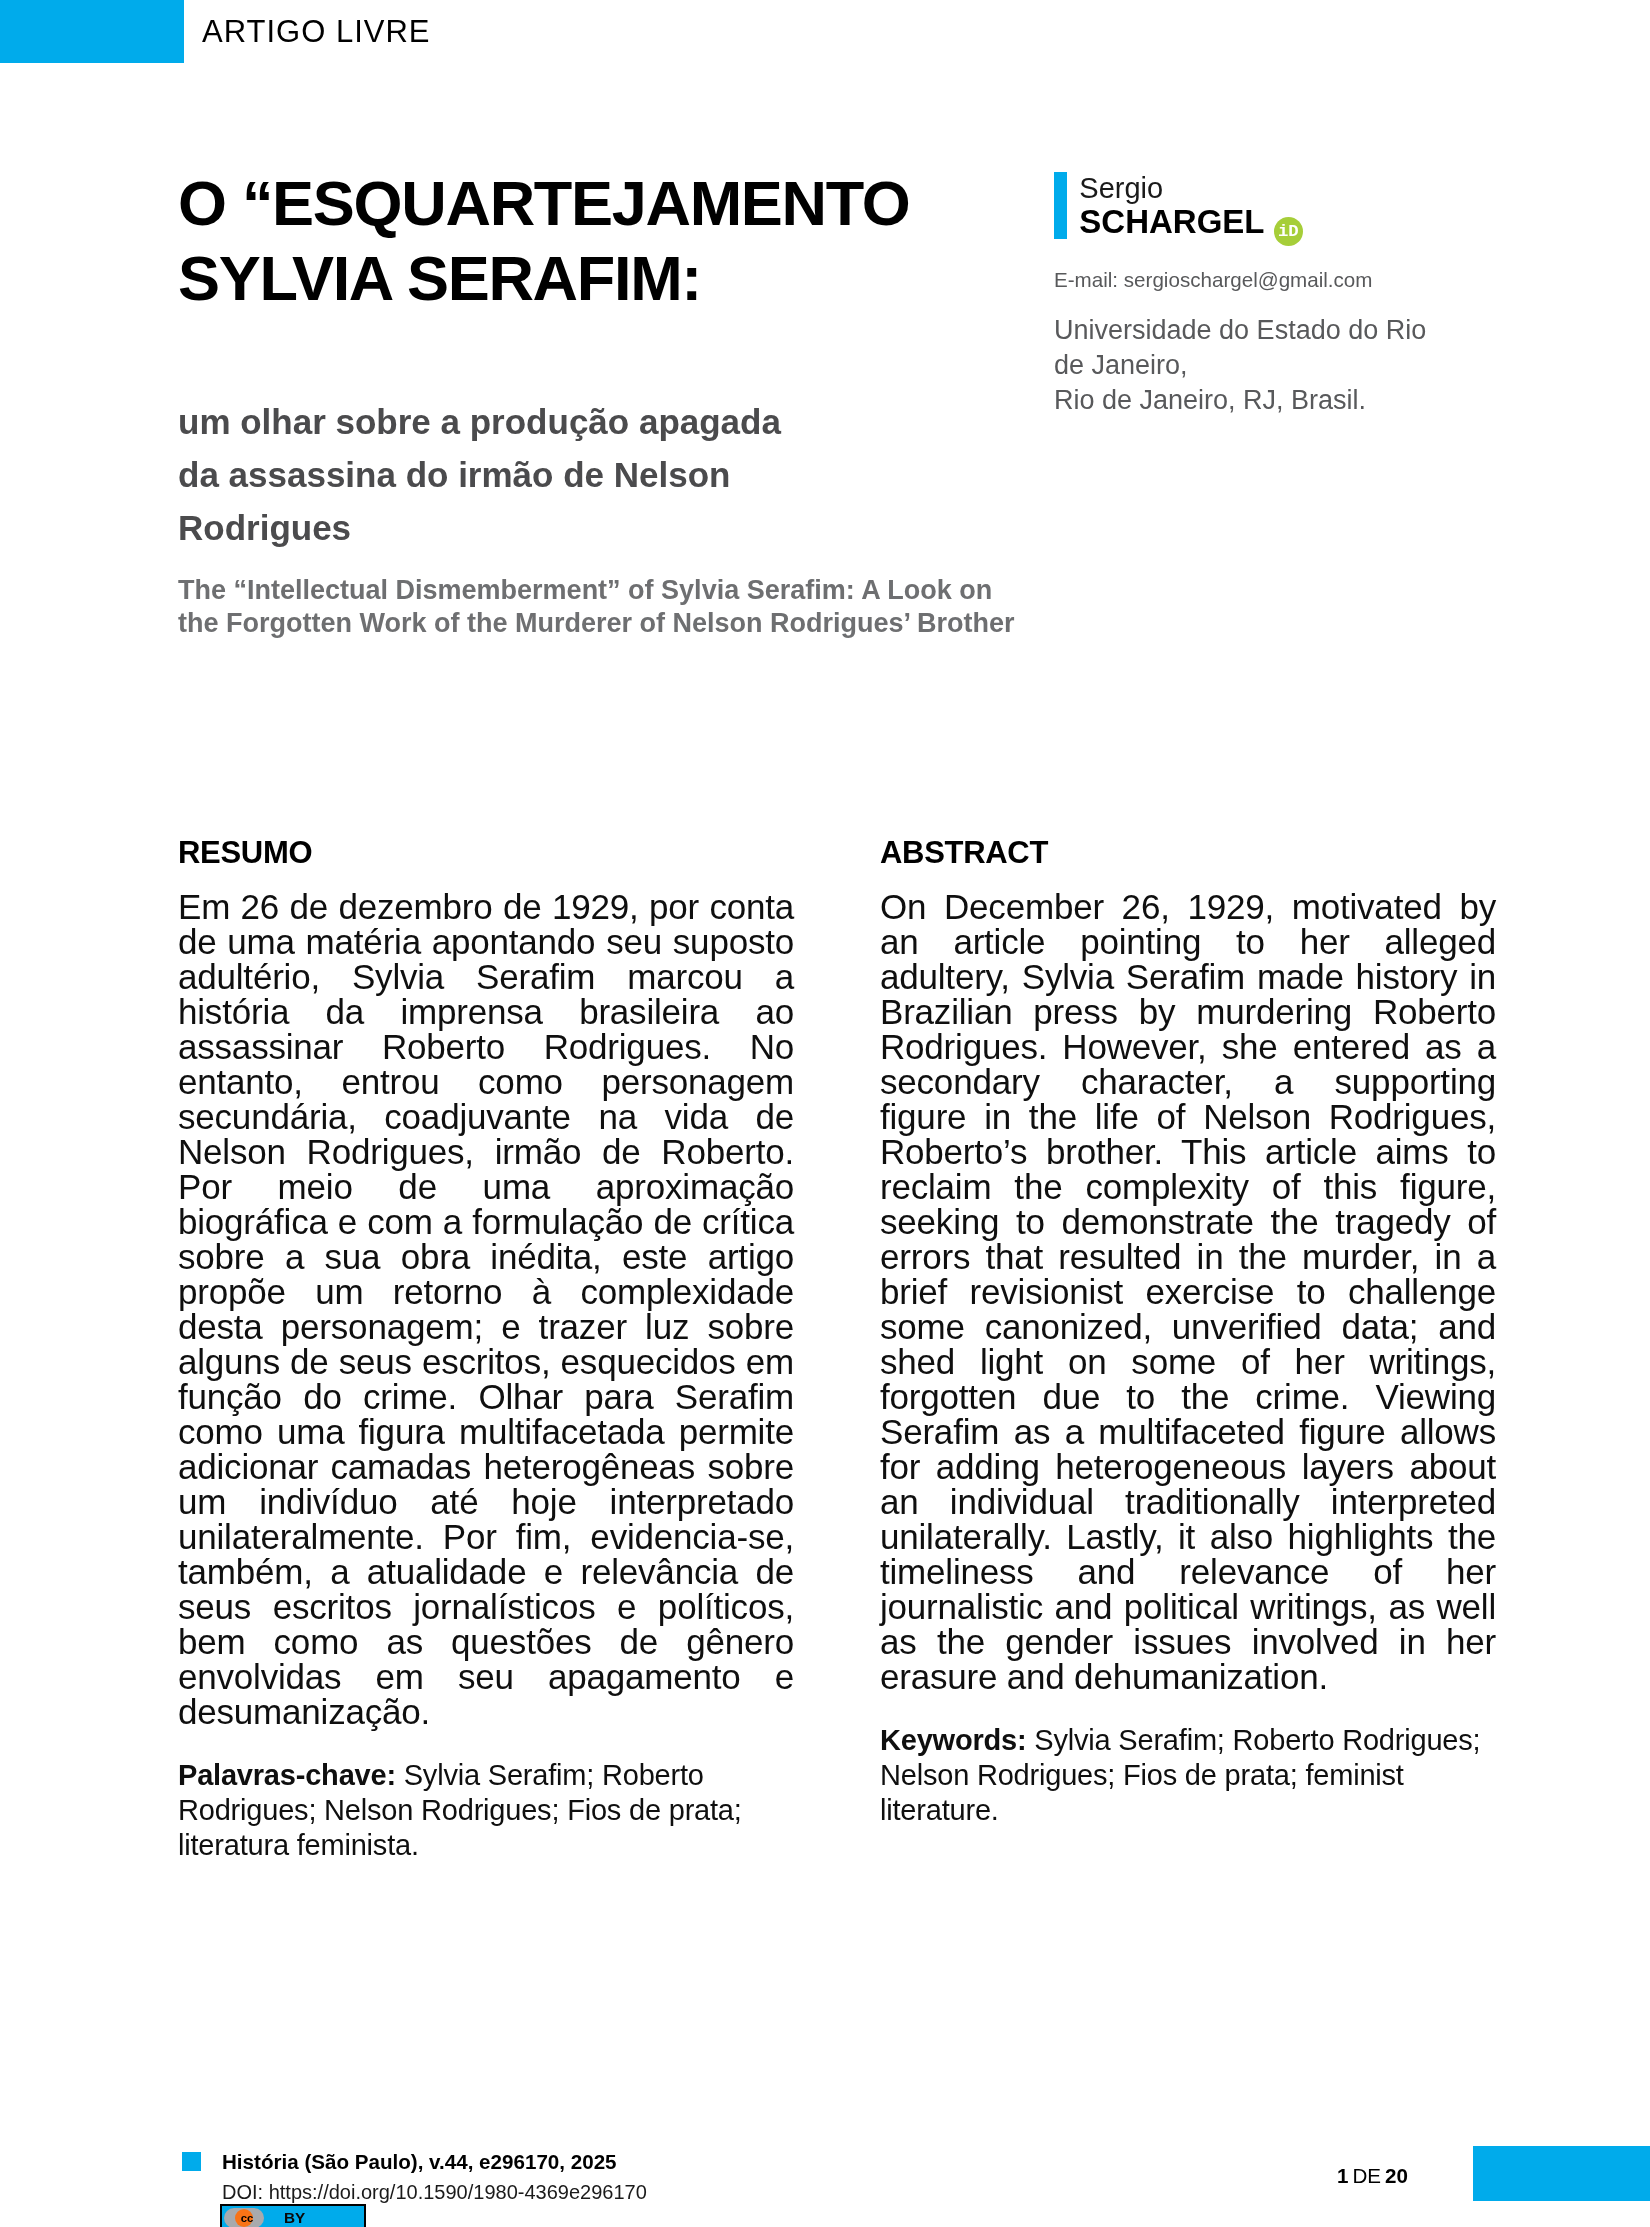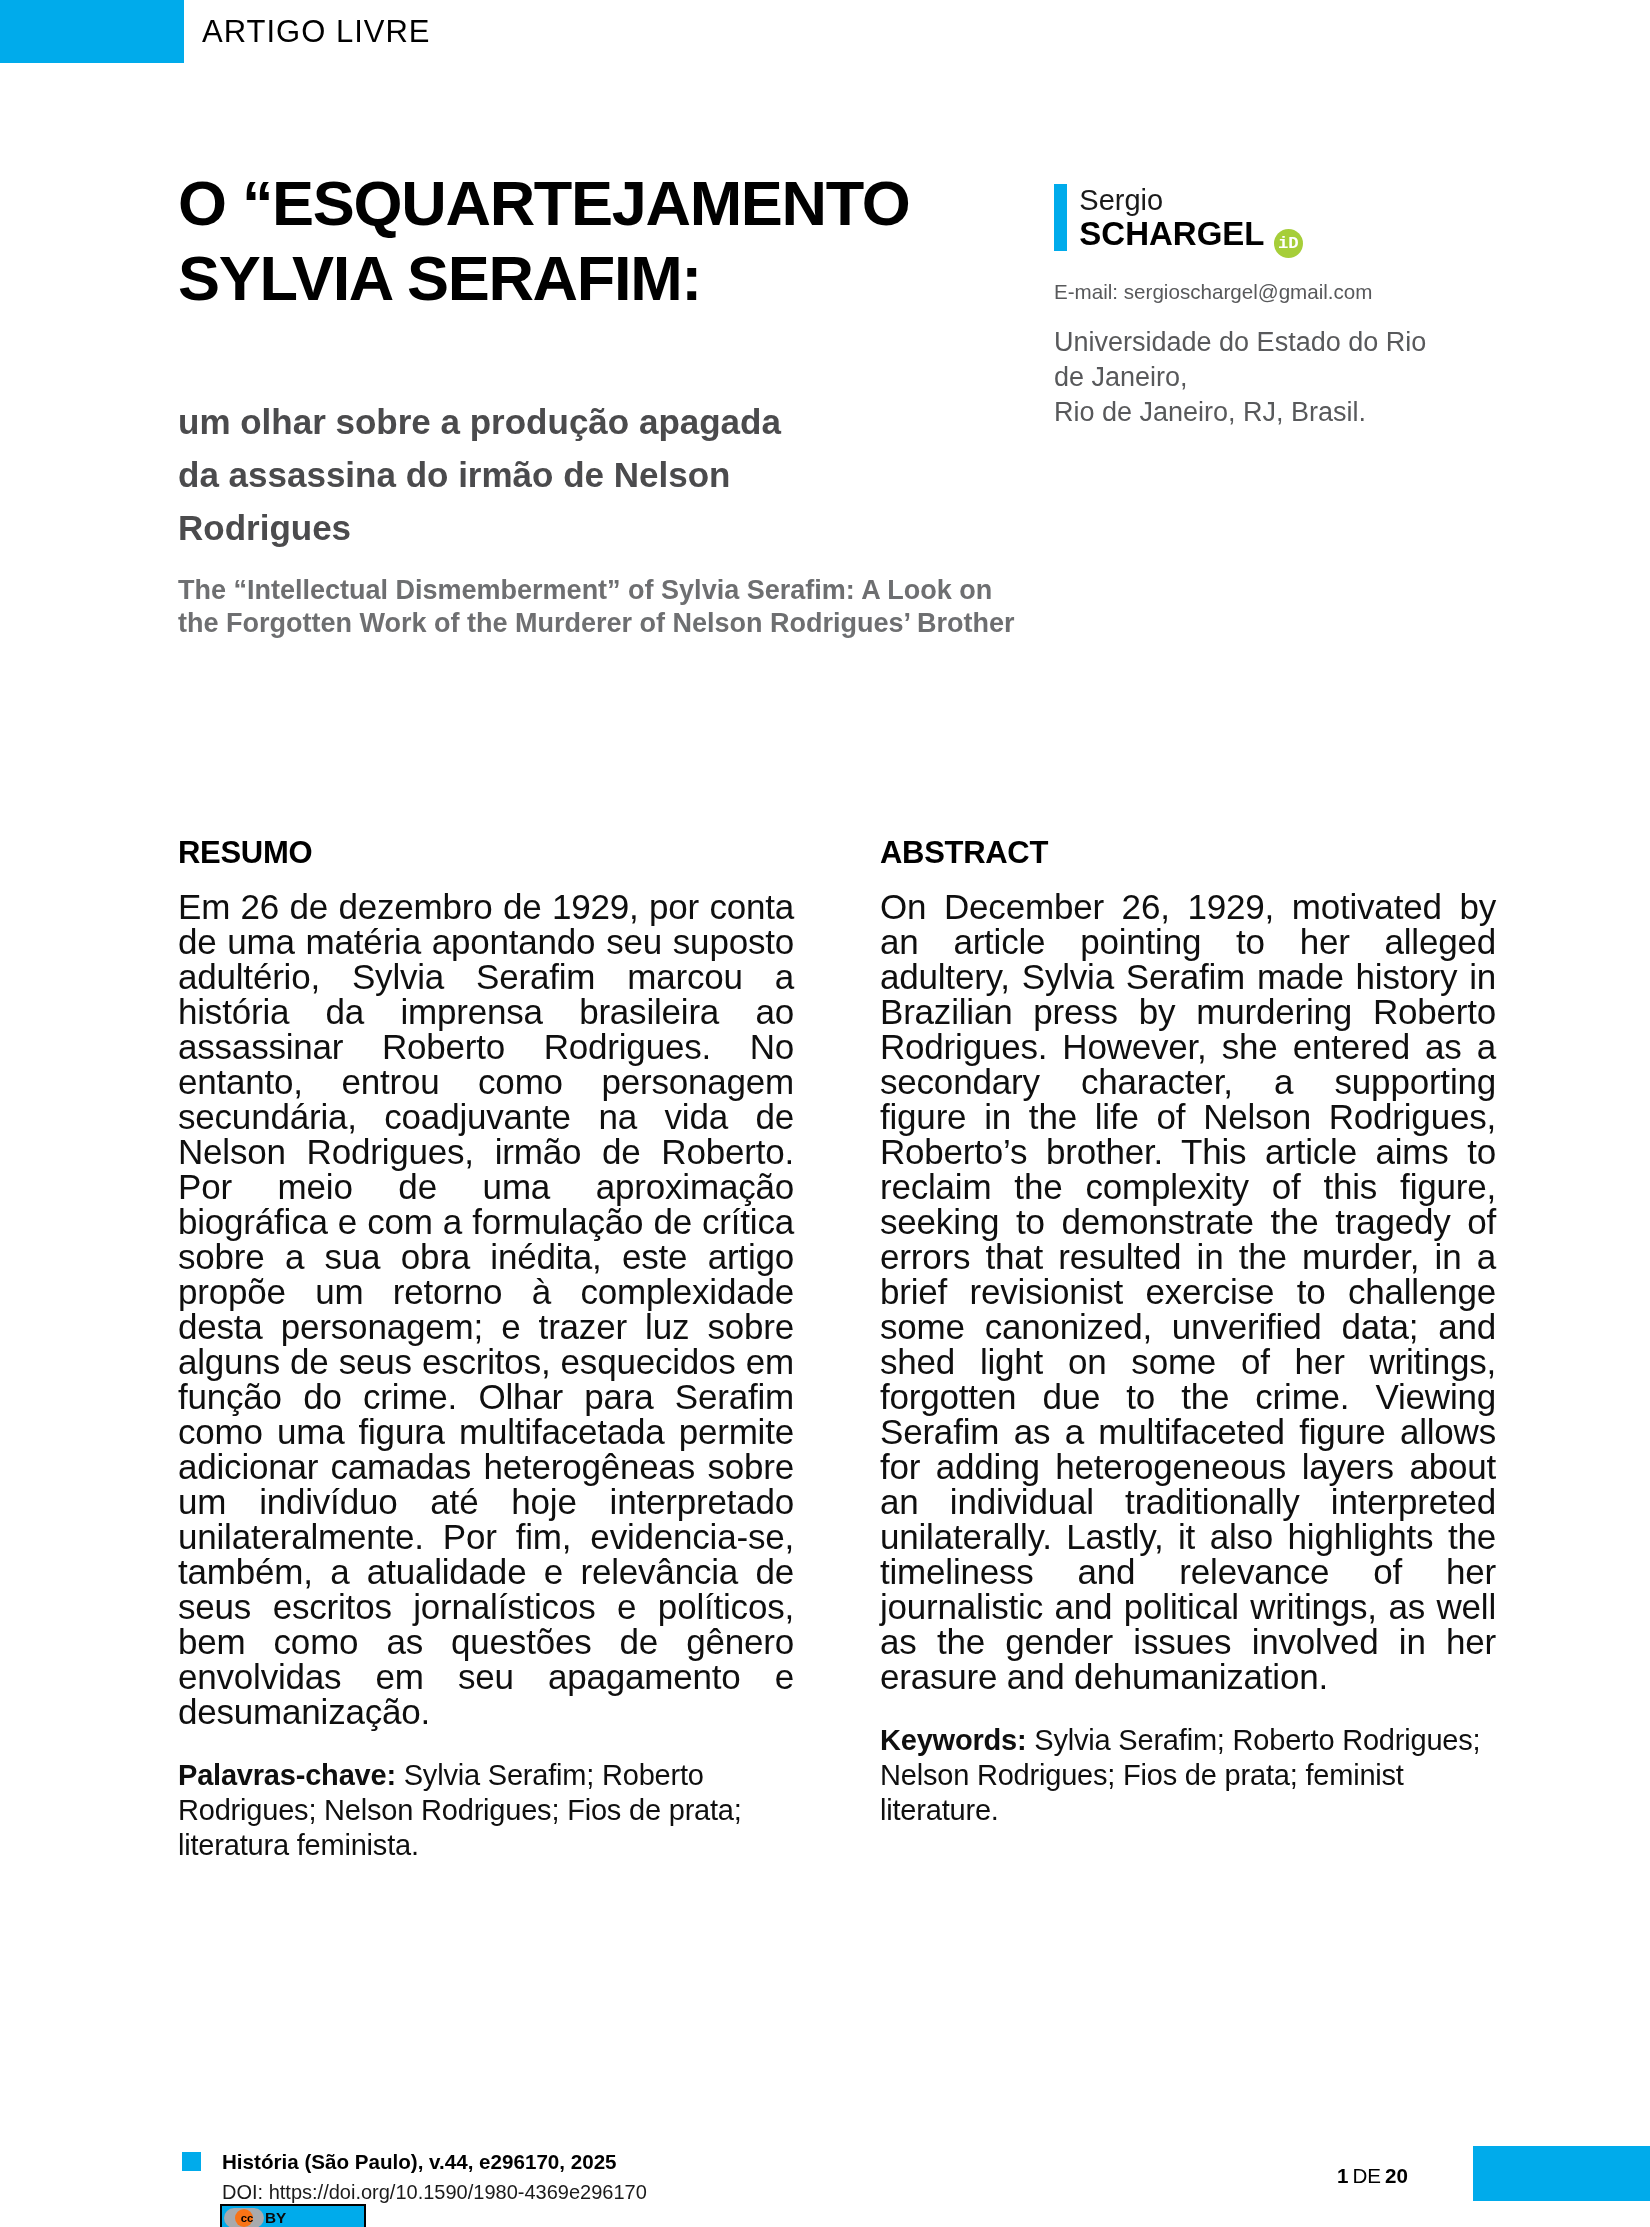--- a/index.html
+++ b/index.html
@@ -67,21 +67,20 @@
     line-height: 33px;
     font-weight: bold;
     color: #6E6F71;
   }
 
   
   .author-block {
     position: absolute;
     left: 1054px; top: 172px;
     width: 439px;
-    margin-top: 12px;
   }
   .author-name-row {
     display: flex;
     align-items: stretch;
   }
   .author-accent-bar {
     width: 13.3px;
     height: 67px;
     background: #00ABEB;
     margin-right: 12px;
@@ -210,21 +209,21 @@
     width: 18.6px; height: 18.6px;
     border-radius: 50%;
     background: #f97316;
     color: #000000;
     font-size: 11.3px;
     font-weight: bold;
     text-align: right;
     line-height: 18.6px;
   }
   .cc-by {
-    margin-left: 1px;
+    margin-left: 20px;
     font-size: 15.3px;
     font-weight: bold;
     color: #0A0A0A;
   }
   .page-indicator {
     position: absolute;
     left: 1262px; top: 2163px;
     width: 146px;
     text-align: right;
     font-size: 20.6px;

